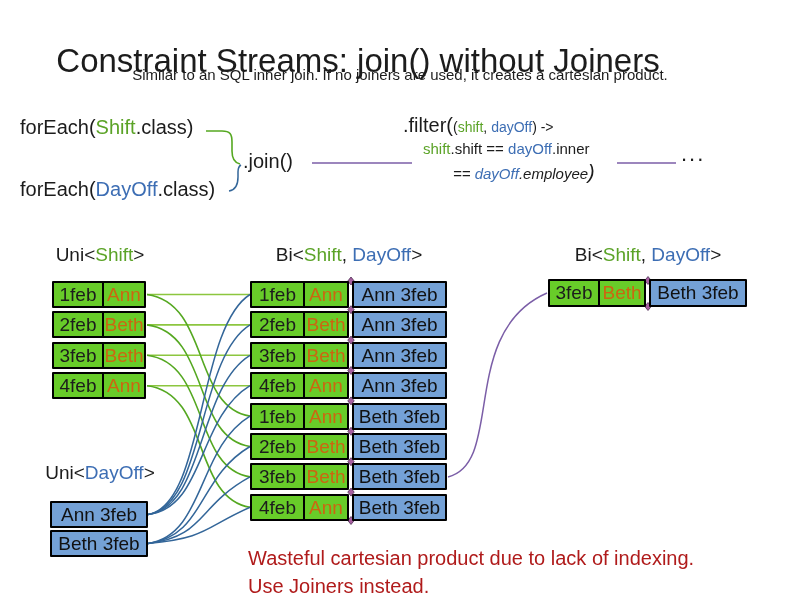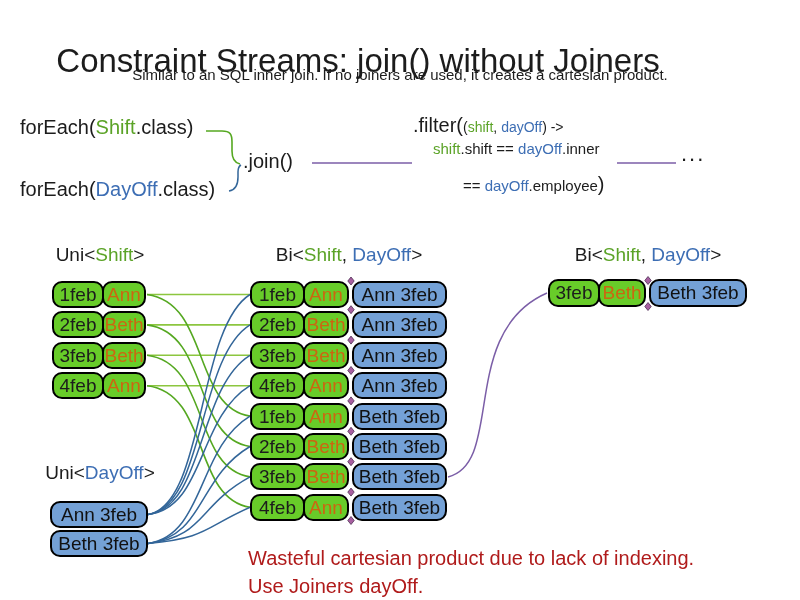--- a/index.html
+++ b/index.html
@@ -6,41 +6,41 @@
   .slide{position:relative;width:800px;height:600px;background:#ffffff;
          font-family:"Liberation Sans",sans-serif;overflow:hidden;color:#1c1c1c;}
   .abs{position:absolute;}
   .page-title{top:20px;left:0;width:716px;text-align:center;font-size:33px;font-weight:400;white-space:nowrap;}
   .subtitle{top:66px;left:0;width:800px;text-align:center;font-size:15px;}
   
   .code{font-size:20px;white-space:nowrap;}
   .code-foreach-shift{top:116px;left:20px;}
   .code-foreach-dayoff{top:178px;left:20px;}
   .code-join{top:150px;left:243px;}
-  .filter-block{top:114px;left:413px;font-size:15px;}
+  .filter-block{top:114px;left:403px;font-size:15px;}
   .filter-l1{white-space:nowrap;}
   .filter-l2{margin-left:20px;margin-top:3px;white-space:nowrap;}
   .filter-l3{margin-left:20px;margin-top:2px;white-space:nowrap;}
-  .filter-l4{margin-left:50px;margin-top:16px;white-space:nowrap;}
+  .filter-l4{margin-left:50px;margin-top:4px;white-space:nowrap;font-style:italic;}
   .code-ellipsis{top:141px;left:681px;font-size:22px;letter-spacing:2px;}
   .tk{color:#1c1c1c;}
   .c-green{color:var(--green-text);}
   .c-blue{color:var(--blue-text);}
   .s-big{font-size:20px;}
   .s-small{font-size:14px;}
   
   .tbl-header{font-size:19px;white-space:nowrap;}
   .hdr-uni-shift{top:244px;left:52px;width:96px;text-align:center;}
   .hdr-bi-middle{top:244px;left:250px;width:198px;text-align:center;}
   .hdr-bi-right{top:244px;left:548px;width:200px;text-align:center;}
   .hdr-uni-dayoff{top:462px;left:40px;width:120px;text-align:center;}
   
   .tbl{z-index:2;}
   .row{display:flex;margin-bottom:3.4px;}
-  .cell{box-sizing:border-box;height:27px;border:2px solid #000;border-radius:10px;
+  .cell{box-sizing:border-box;height:27px;border:2px solid #000;border-radius:1px;
         font-size:19px;line-height:23px;text-align:center;white-space:nowrap;}
   .cell.green{background:var(--green-fill);}
   .cell.blue{background:var(--blue-fill);}
   .cell.emp{margin-left:-2px;color:var(--orange-text);}
   .cell.pair{margin-left:3px;color:#111;}
   .left-table{top:281px;left:52px;}
   .left-table .date{width:52px;} .left-table .emp{width:44px;}
   .middle-table{top:281px;left:250px;}
   .middle-table .date{width:55px;} .middle-table .emp{width:46px;} .middle-table .pair{width:95px;}
   .right-table{top:279px;left:548px;}
@@ -201,16 +201,16 @@
       <div class="row">
         <div class="cell blue pair">Ann 3feb</div>
       </div>
       <div class="row">
         <div class="cell blue pair">Beth 3feb</div>
       </div>
     </div>
 
   <div class="abs note">
     <div>Wasteful cartesian product due to lack of indexing.</div>
-    <div>Use Joiners dayOff.</div>
+    <div>Use Joiners instead.</div>
   </div>
 
 </div>
 
 </body></html>

